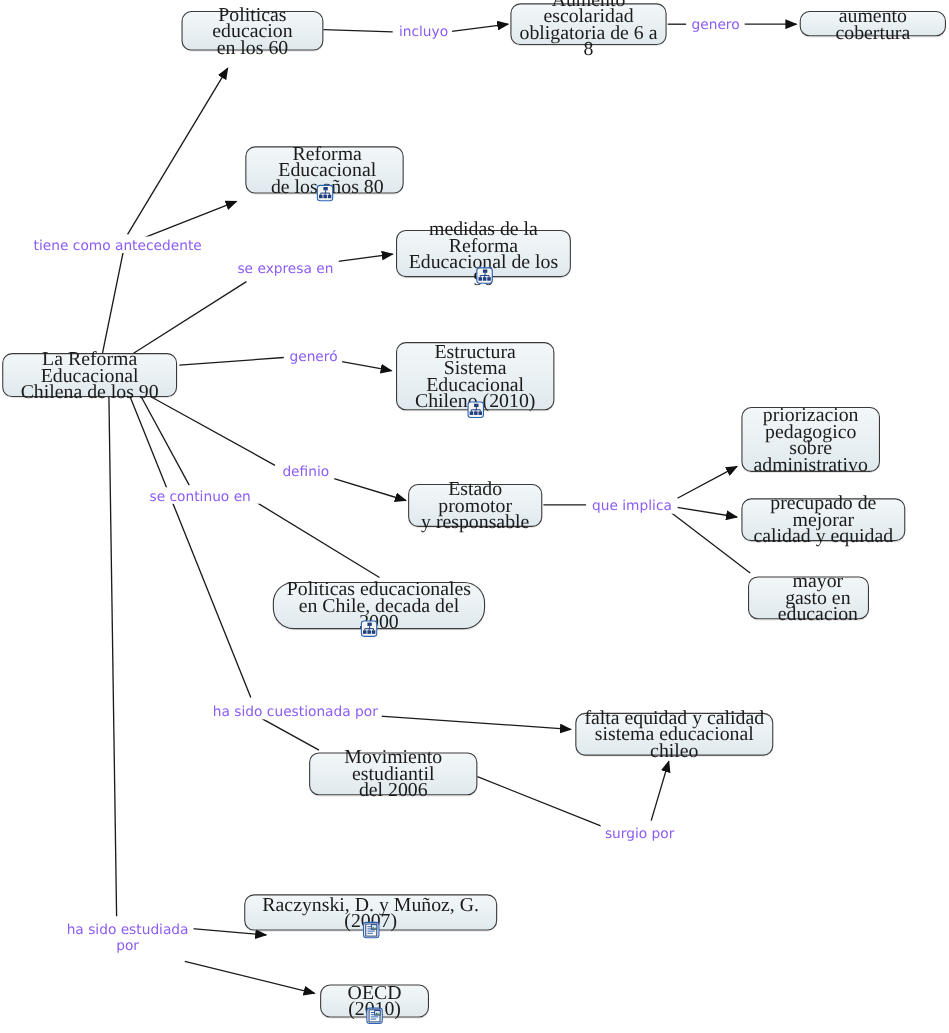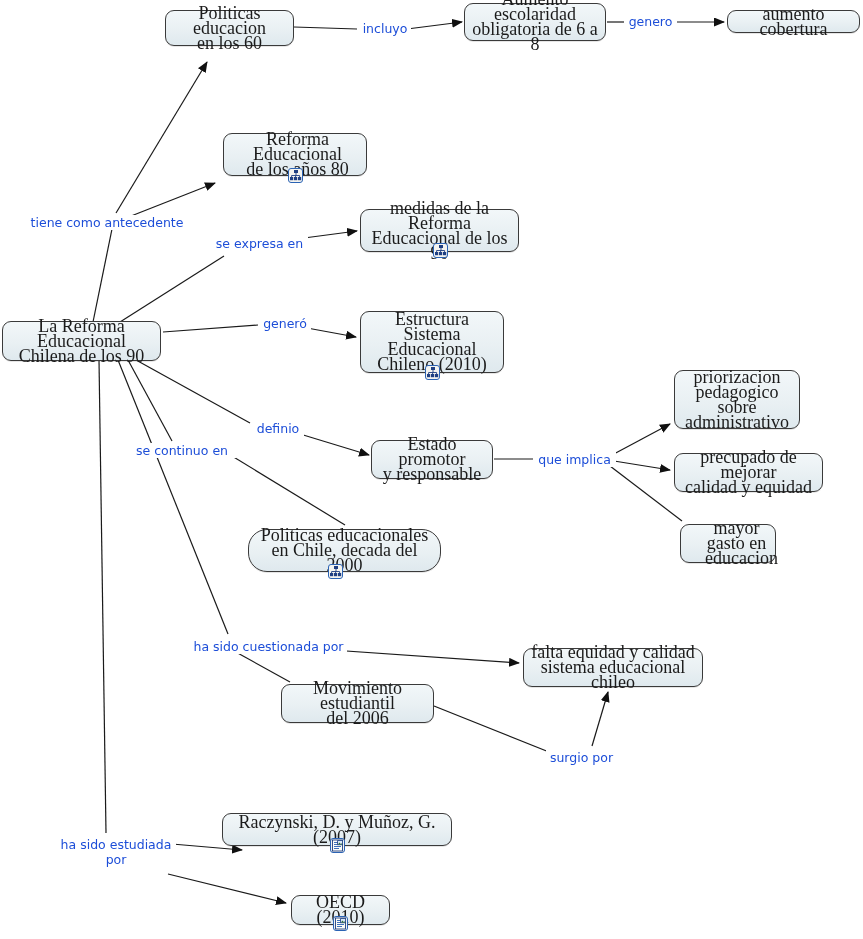--- a/index.html
+++ b/index.html
@@ -46,21 +46,21 @@
   }
   .node-text {
     display: block;
     width: 100%;
     white-space: pre-line;
   }
   .link-label {
     position: absolute;
     font-size: 12.5px;
     line-height: 15px;
-    color: #1d4ed8;
+    color: #8b5cf6;
     background: #ffffff;
     text-align: center;
     white-space: pre-line;
     padding: 0 2px;
   }
   
   .badge {
     position: absolute;
     width: 15px;
     height: 15px;
@@ -196,21 +196,21 @@
     <span class="node-text">priorizacion
 pedagogico sobre
 administrativo</span>
   </div>
 
   <div class="node" style="left:674px; top:453px; width:149px; height:39px;">
     <span class="node-text">precupado de mejorar
 calidad y equidad</span>
   </div>
 
-  <div class="node" style="left:680px; top:524px; width:96px; height:39px;padding-left:24px;">
+  <div class="node" style="left:680px; top:524px; width:110px; height:39px;padding-left:24px;">
     <span class="node-text">mayor gasto en
 educacion</span>
   </div>
 
   <div class="node" style="left:248px; top:529px; width:193px; height:43px;border-radius:19px;">
     <span class="node-text">Politicas educacionales
 en Chile, decada del 2000</span>
   </div>
   <span class="badge" style="left:328px; top:564px;">
     <svg width="13" height="13" viewBox="0 0 13 13" xmlns="http://www.w3.org/2000/svg">

